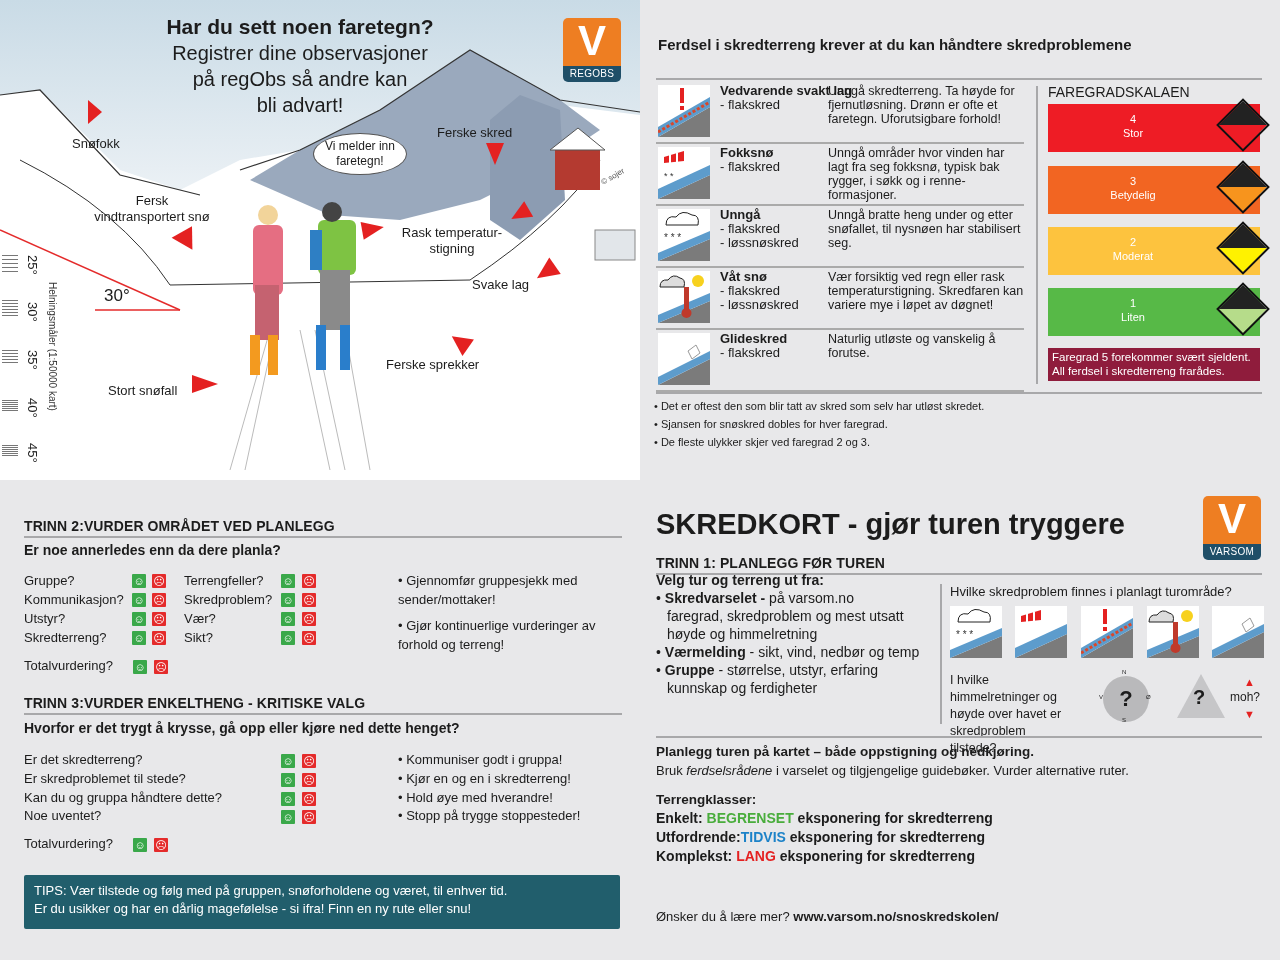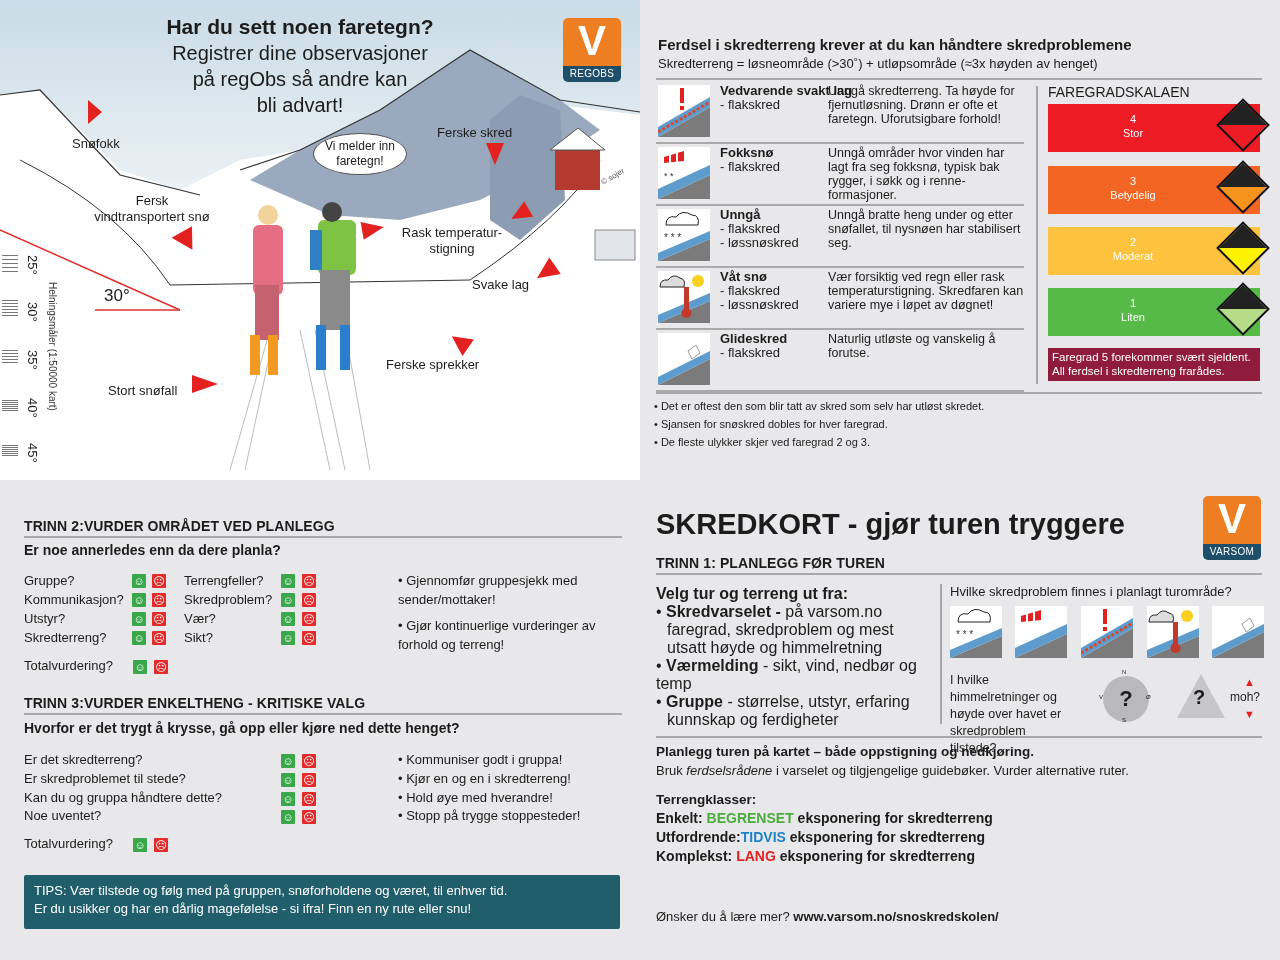--- a/index.html
+++ b/index.html
@@ -133,21 +133,20 @@
     <div class="scale-deg" style="left:40px;top:302px">30°</div>
     <div class="scale-deg" style="left:40px;top:350px">35°</div>
     <div class="scale-deg" style="left:40px;top:398px">40°</div>
     <div class="scale-deg" style="left:40px;top:443px">45°</div>
     <div class="scale-cap" style="top:282px">Helningsmåler (1:50000 kart)</div>
   </div>
 </div>
 
 <div id="q2" class="quad">
   <div class="q2-head">Ferdsel i skredterreng krever at du kan håndtere skredproblemene</div>
-  <div class="q2-sub">Skredterreng = løsneområde (&gt;30˚) + utløpsområde (≈3x høyden av henget)</div>
   <div class="hr" style="left:16px;top:78px;width:606px"></div>
 
   <div class="prob-row" style="top:82px;height:62px">
     <div class="prob-icon">
       <svg width="52" height="52">
           <polygon points="0,52 52,22 52,52" fill="#7b7b7b"></polygon>
           <polygon points="0,42 52,12 52,22 0,52" fill="#5d9ccc"></polygon>
           <line x1="0" y1="47" x2="52" y2="17" stroke="#d9472b" stroke-width="3" stroke-dasharray="3 2"></line>
           <rect x="22" y="3" width="4" height="15" fill="#e42121"></rect>
           <rect x="22" y="21" width="4" height="4" fill="#e42121"></rect>
@@ -321,21 +320,21 @@
 
 <div id="q4" class="quad">
   <div class="big-title"><span>SKREDKORT</span><span> - gjør turen tryggere</span></div>
   <div class="logo" style="left:563px;top:16px;width:58px">
     <div class="v">V</div>
     <div class="lbl">VARSOM</div>
   </div>
   <div class="sec-h" style="left:16px;top:75px">TRINN 1: PLANLEGG FØR TUREN</div>
   <div class="hr" style="left:16px;top:93px;width:606px"></div>
 
-  <div class="abs" style="left:16px;top:105px;font-size:16px;line-height:18px;width:280px">
+  <div class="abs" style="left:16px;top:91px;font-size:14px;line-height:18px;width:280px">
     <b>Velg tur og terreng ut fra:</b>
     <div>• <b>Skredvarselet -</b><span> på varsom.no</span><div style="padding-left:11px">faregrad, skredproblem og mest utsatt høyde og himmelretning</div></div>
     <div>• <b>Værmelding</b><span> - sikt, vind, nedbør og temp</span></div>
     <div>• <b>Gruppe</b><span> - størrelse, utstyr, erfaring</span><div style="padding-left:11px">kunnskap og ferdigheter</div></div>
   </div>
 
   <div class="vdiv" style="left:300px;top:104px;height:140px"></div>
   <div class="abs" style="left:310px;top:104px;font-size:13px">Hvilke skredproblem finnes i planlagt turområde?</div>
 
   <div class="icon-box" style="left:310px;top:126px">

